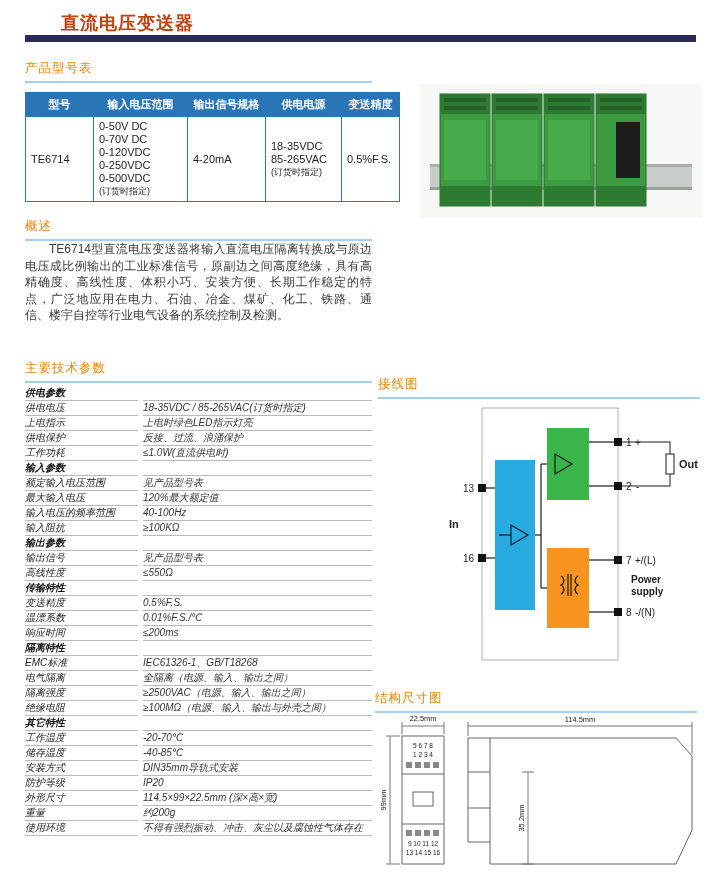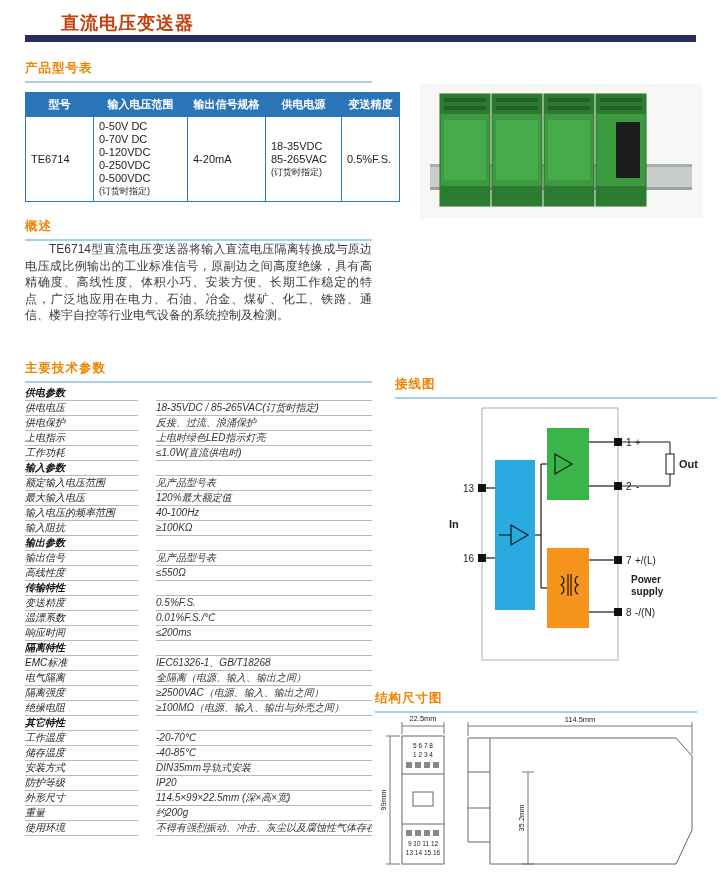--- a/index.html
+++ b/index.html
@@ -8,21 +8,21 @@
     position:relative; width:721px; height:883px; background:#fff;
     font-family:"Liberation Sans","DejaVu Sans",sans-serif; color:#333; overflow:hidden;
   }
   .page-title {
     position:absolute; left:25px; top:11px; font-size:18px; font-weight:bold;
     color:#c2410c; letter-spacing:1px;margin-left:36px;
   }
   .title-bar { position:absolute; left:25px; top:35px; width:671px; height:7px; background:var(--bar-navy,#272c58); }
 
   .section { position:absolute; }
-  .section-title { font-size:12.5px; font-weight:bold; color:var(--accent-orange,#f08300); letter-spacing:1px; }
+  .section-title { font-size:12.5px; font-weight:normal; color:var(--accent-orange,#f08300); letter-spacing:1px; }
   .section-underline { border-bottom:2px solid var(--underline-blue,#a6cfec); margin-top:4px; }
 
   
   .model-table { position:absolute; left:25px; top:92px; width:374px; border-collapse:collapse; table-layout:fixed; }
   .model-table th {
     background:var(--header-blue,#2a75b8); color:#fff; font-size:11px; font-weight:bold;
     border:1px solid var(--header-blue,#2a75b8); padding:4px 1px; text-align:center; white-space:nowrap;margin-top:7px;
   }
   .model-table td { border:1px solid #2e79bb; font-size:11px; padding:3px 5px; vertical-align:middle; color:#222; }
   .model-table td.c { text-align:left; }
@@ -32,21 +32,21 @@
   
   .overview-text {
     position:absolute; left:25px; top:241px; width:347px; font-size:12px; line-height:16.5px;
     color:#3a3a3a; text-align:justify; text-indent:2em;
   }
 
   
   .tech-table { position:absolute; left:25px; top:386px; width:347px; }
   .prow { display:flex; height:15px; line-height:14px; font-size:10px; white-space:nowrap; overflow:hidden;font-style:italic; }
   .prow .pl { width:113px; border-bottom:1px solid #b9b9b9; color:#222; overflow:hidden; }
-  .prow .pv { flex:1; margin-left:18px; border-bottom:1px solid #b9b9b9; color:#333; overflow:hidden; }
+  .prow .pv { flex:1; margin-left:5px; border-bottom:1px solid #b9b9b9; color:#333; overflow:hidden; }
   .prow.cat .pl { font-weight:bold; color:#111; }
 
   svg text { font-family:"Liberation Sans","DejaVu Sans",sans-serif; fill:#222; }
   .b { font-weight:bold; }
 </style>
 </head>
 <body>
 
 <div class="page">
 
@@ -153,28 +153,28 @@
   <div class="tech-table">
       <div class="prow cat">
         <div class="pl">供电参数</div>
         <div class="pv"></div>
       </div>
       <div class="prow">
         <div class="pl">供电电压</div>
         <div class="pv">18-35VDC / 85-265VAC(订货时指定)</div>
       </div>
       <div class="prow">
+        <div class="pl">上电指示</div>
+        <div class="pv">上电时绿色LED指示灯亮</div>
+      </div>
+      <div class="prow">
         <div class="pl">供电保护</div>
         <div class="pv">反接、过流、浪涌保护</div>
       </div>
       <div class="prow">
-        <div class="pl">上电指示</div>
-        <div class="pv">上电时绿色LED指示灯亮</div>
-      </div>
-      <div class="prow">
         <div class="pl">工作功耗</div>
         <div class="pv">≤1.0W(直流供电时)</div>
       </div>
       <div class="prow cat">
         <div class="pl">输入参数</div>
         <div class="pv"></div>
       </div>
       <div class="prow">
         <div class="pl">额定输入电压范围</div>
         <div class="pv">见产品型号表</div>
@@ -266,21 +266,21 @@
       <div class="prow">
         <div class="pl">重量</div>
         <div class="pv">约200g</div>
       </div>
       <div class="prow">
         <div class="pl">使用环境</div>
         <div class="pv">不得有强烈振动、冲击、灰尘以及腐蚀性气体存在</div>
       </div>
     </div>
 
-  <div class="section" style="left:395px; top:376px; width:322px;">
+  <div class="section" style="left:378px; top:376px; width:322px;">
     <div class="section-title">接线图</div>
     <div class="section-underline"></div>
   </div>
 
   <svg style="position:absolute; left:435px; top:398px;" width="265" height="272" viewBox="0 0 265 272">
     <rect x="47" y="10" width="136" height="252" fill="none" stroke="#b0b0b0"></rect>
 
     <g>
       <rect x="60" y="62" width="40" height="150" fill="var(--blue-block,#29abe2)"></rect>
       <line x1="64" y1="137" x2="76" y2="137" stroke="#1a1a1a" stroke-width="1.2"></line>

